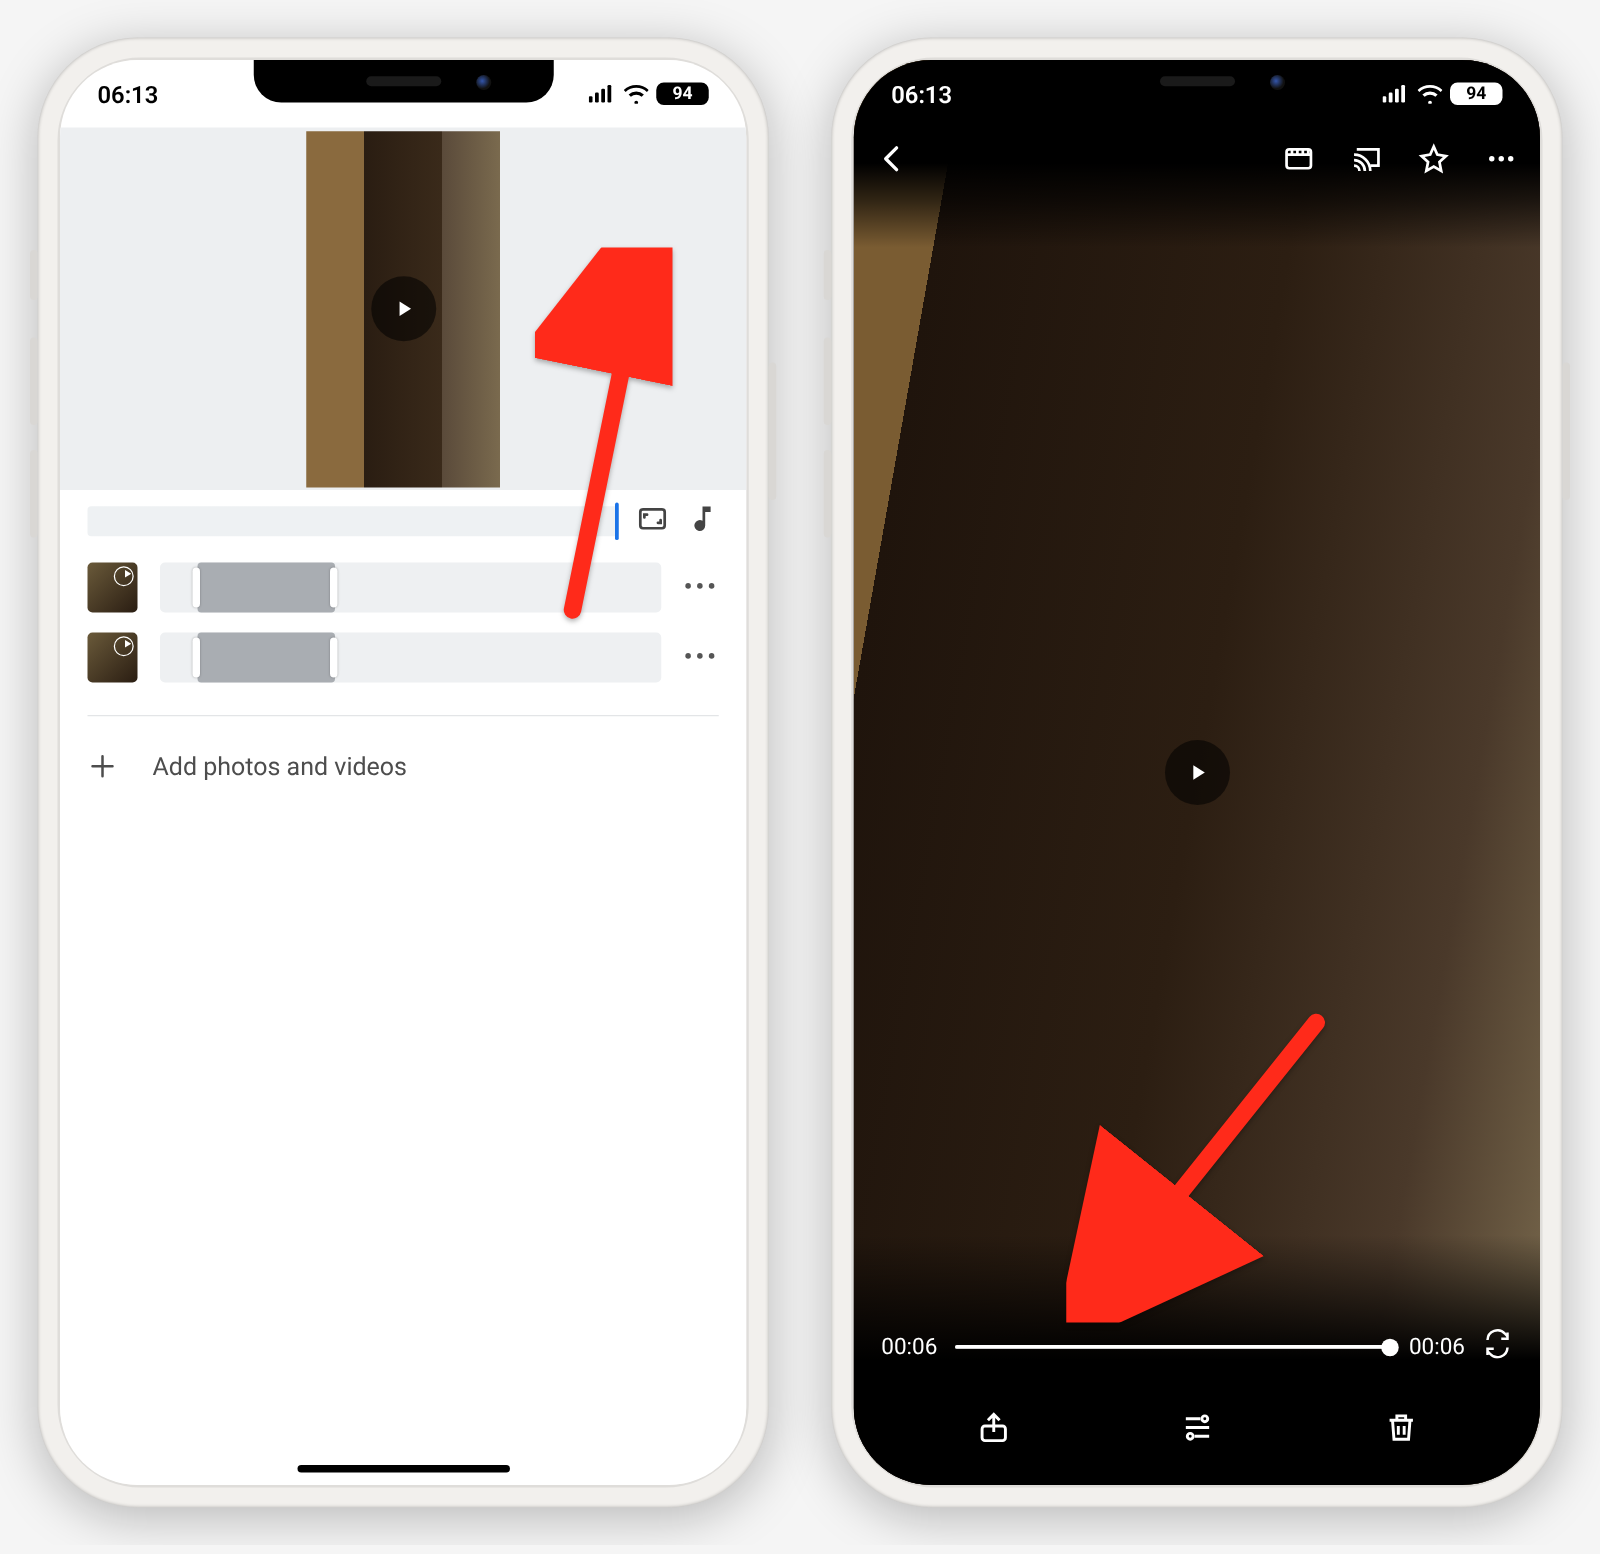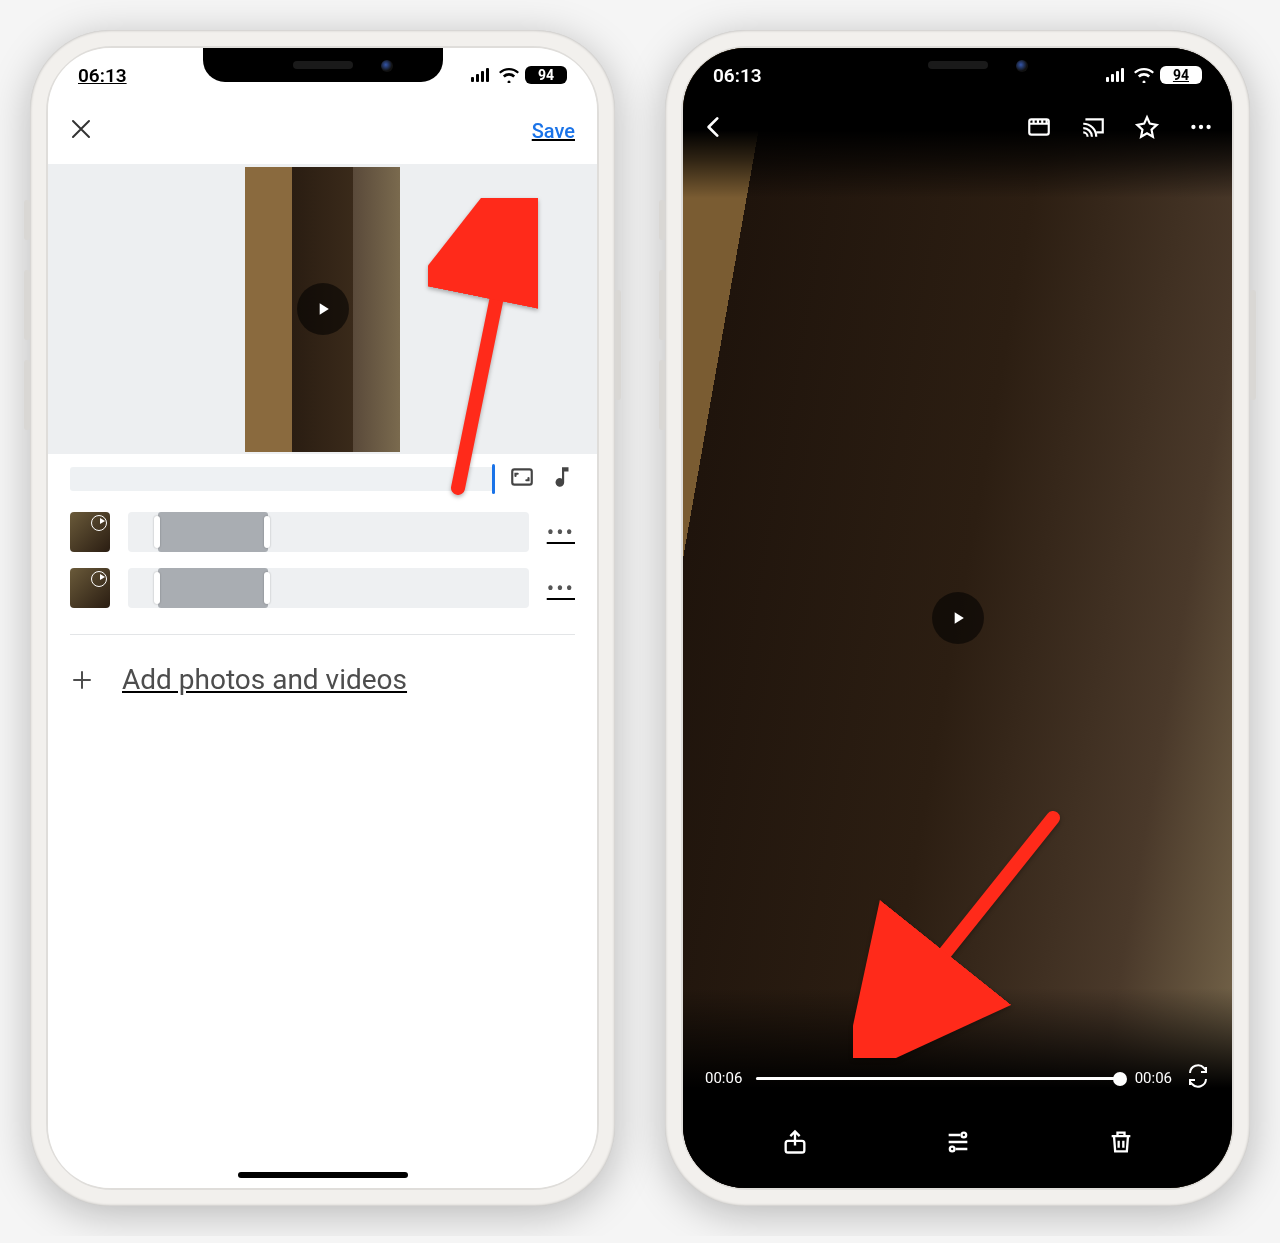--- a/index.html
+++ b/index.html
@@ -12,21 +12,20 @@
     justify-content: center;
   }
   .phone {
     width: 560px;
     height: 1140px;
     background: #f2f0ed;
     border-radius: 80px;
     box-shadow: 0 8px 40px rgba(0,0,0,0.25), inset 0 0 3px rgba(0,0,0,0.3);
     padding: 18px;
     position: relative;
-    text-decoration: underline;
   }
   .phone:before {
     
     content:"";
     position:absolute;
     inset:16px;
     border-radius:66px;
     border:2px solid rgba(0,0,0,0.08);
     pointer-events:none;
   }
@@ -160,21 +159,21 @@
   }
   .trim-handle { position:absolute; top:4px; bottom:4px; width:6px; background:#fff; border-radius:3px; box-shadow:0 0 2px rgba(0,0,0,0.3);}
   .trim-handle.left { left:26px; }
   .trim-handle.right { left:136px; }
   .more-dots { color:#555; font-size:22px; letter-spacing:2px; flex-shrink:0; }
 
   .divider { height:1px; background:#e3e5e7; margin: 18px 22px 10px; }
 
   .add-row {
     display:flex; align-items:center; gap:28px; padding: 18px 22px;
-    color:#4d4d4d; font-size:28px;
+    color:#4d4d4d; font-size:20px;
   }
   .plus-icon { width:24px;height:24px; stroke:#4d4d4d; }
 
   .home-indicator {
     position:absolute; bottom:10px; left:50%; transform:translateX(-50%);
     width:170px;height:6px;border-radius:3px;background:#000;
   }
   .screen.dark .home-indicator { background:#fff; }
 
   
@@ -199,21 +198,21 @@
   }
   .viewer-overlay-bottom {
     position:absolute; bottom:0;left:0;right:0;height:200px;
     background:linear-gradient(to top,#000 0%, #000 50%, rgba(0,0,0,0.5) 75%, rgba(0,0,0,0) 100%);
     z-index:5;
   }
   .viewer-header, .status-bar.dark { position:relative; z-index:20; }
 
   .progress-row {
     position:absolute; bottom:96px; left:22px; right:22px;
-    display:flex; align-items:center; gap:14px; z-index:20; color:#fff; font-size:15px;
+    display:flex; align-items:center; gap:14px; z-index:20; color:#fff; font-size:18px;
   }
   .progress-bar { flex:1; height:3px; background:rgba(255,255,255,0.4); border-radius:2px; position:relative;}
   .progress-bar .fill { position:absolute; left:0; top:0; bottom:0; width:100%; background:#fff; border-radius:2px;}
   .progress-bar .knob { position:absolute; right:-6px; top:-5px; width:14px;height:14px;border-radius:50%;background:#fff;}
   .loop-icon { width:24px;height:24px; stroke:#fff; fill:none; stroke-width:2;}
 
   .viewer-actions {
     position:absolute; bottom:28px; left:0; right:0;
     display:flex; justify-content:space-around; padding:0 30px; z-index:20;
   }
@@ -251,28 +250,20 @@
         </span>
         <span>
           <svg width="20" height="16" viewBox="0 0 20 16">
               <path fill="#000" d="M10 13.5a1.5 1.5 0 100 3 1.5 1.5 0 000-3zm-4.3-3.1a6.5 6.5 0 018.6 0l1.8-1.9a9 9 0 00-12.2 0l1.8 1.9zM1.5 6.5a12.5 12.5 0 0117 0L20 4.9a15 15 0 00-20 0l1.5 1.6z"></path>
             </svg>
         </span>
         <span class="battery-badge">94</span>
       </div>
     </div>
 
-    <div class="editor-header">
-      <span class="close-x">
-        <svg width="22" height="22" viewBox="0 0 22 22">
-            <path stroke="#333" stroke-width="2" stroke-linecap="round" d="M3 3l16 16M19 3L3 19"></path>
-          </svg>
-      </span>
-      <span class="save-link">Save</span>
-    </div>
 
     <div class="preview-area">
       <div class="preview-thumb">
         <div class="play-circle">
           <svg viewBox="0 0 24 24">
               <path d="M8 5v14l11-7z"></path>
             </svg>
         </div>
       </div>
     </div>

